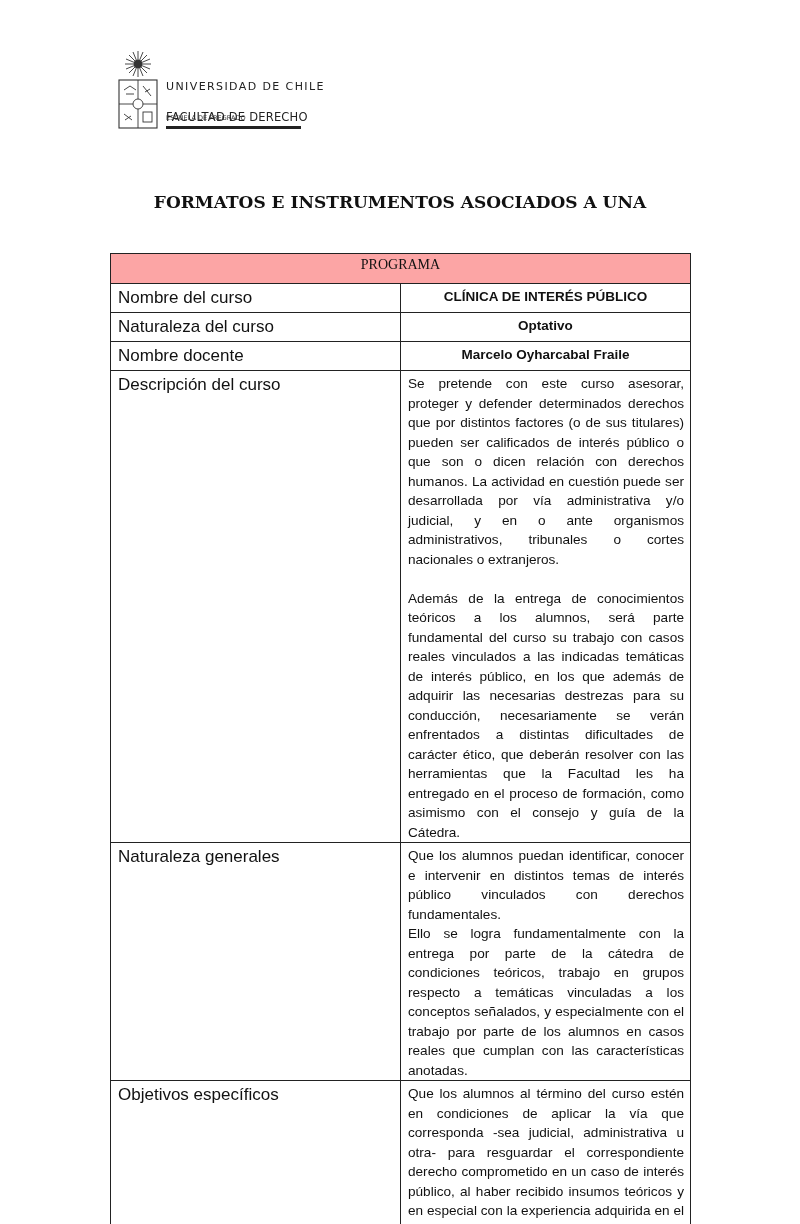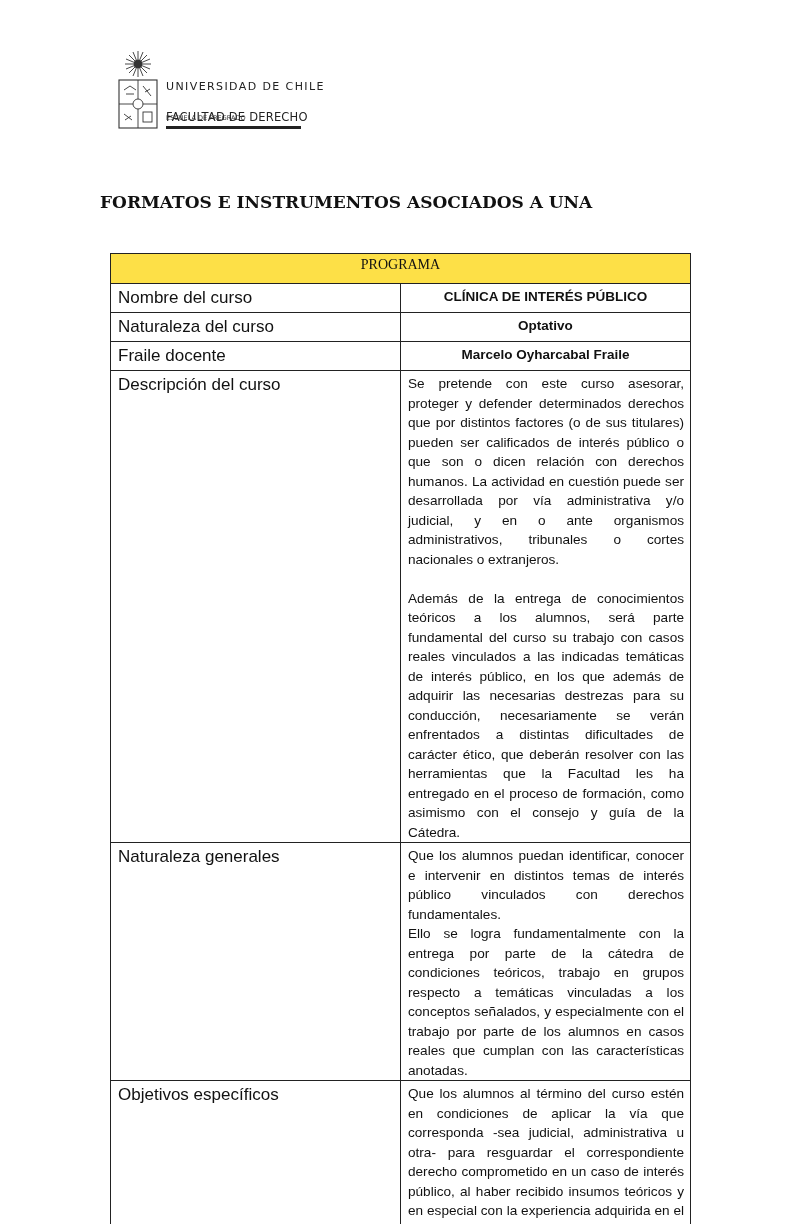--- a/index.html
+++ b/index.html
@@ -3,24 +3,24 @@
 <meta charset="utf-8">
 <style>
   html, body { margin: 0; padding: 0; background: #ffffff; }
   body { width: 800px; height: 1224px; position: relative; overflow: hidden; color: #111; }
   .logo { position: absolute; left: 116px; top: 50px; width: 190px; height: 82px; }
   .crest { position: absolute; left: 0; top: 0; width: 44px; height: 82px; }
   .uni-name { position: absolute; left: 50px; top: 30px; font-family: "DejaVu Sans", sans-serif; font-size: 11px; letter-spacing: 1.4px; color: #222; white-space: nowrap; }
   .fac-name { position: absolute; left: 50px; top: 48px; font-family: "DejaVu Sans", sans-serif; font-size: 11.5px; letter-spacing: 0.2px; color: #222; white-space: nowrap; margin-top: 12px; }
   .esc-name { position: absolute; left: 50px; top: 64px; font-family: "DejaVu Sans", sans-serif; font-size: 6.5px; color: #333; white-space: nowrap; }
   .logo-bar { position: absolute; left: 50px; top: 76px; width: 135px; height: 3px; background: #222; }
-  .doc-title { position: absolute; left: 100px; width: 600px; top: 192px; font-family: "DejaVu Serif", serif; font-weight: bold; font-size: 17px; line-height: 21px; color: #111; }
+  .doc-title { position: absolute; left: 100px; width: 600px; top: 192px; text-align: center; font-family: "DejaVu Serif", serif; font-weight: bold; font-size: 17px; line-height: 21px; color: #111; }
   table.prog { position: absolute; left: 110px; top: 253px; width: 581px; border-collapse: collapse; table-layout: fixed; }
   table.prog td { border: 1.5px solid #222; vertical-align: top; padding: 0; }
-  .hdr { background: #fde047; height: 29px; text-align: center; font-family: "Liberation Serif", serif; font-size: 14px; line-height: 22px; }
+  .hdr { background: #fca5a5; height: 29px; text-align: center; font-family: "Liberation Serif", serif; font-size: 14px; line-height: 22px; }
   .lbl { width: 159px; padding: 5px 0 0 7px !important; font-family: Liberation Sans, sans-serif; font-size: 17px; line-height: 18px; }
   .val-b { text-align: center; font-family: "Liberation Sans", sans-serif; font-weight: bold; font-size: 13.5px; line-height: 18px; padding-top: 4px !important; }
   .val { padding: 3px 6px 0 7px !important; font-family: "Liberation Sans", sans-serif; font-size: 13.6px; line-height: 19.5px; text-align: justify; }
   .val p { margin: 0; }
   .gap { height: 19.5px; }
   .r-sm { height: 29px; }
   .r-desc { height: 339px; }
   .r-og { height: 148px; }
   .r-oe { height: 139px; }
   .r-cont { height: 128px; overflow: hidden; }
@@ -67,21 +67,21 @@
   </tr>
   <tr class="r-sm">
     <td class="lbl">Nombre del curso</td>
     <td class="val-b">CLÍNICA DE INTERÉS PÚBLICO</td>
   </tr>
   <tr class="r-sm">
     <td class="lbl">Naturaleza del curso</td>
     <td class="val-b">Optativo</td>
   </tr>
   <tr class="r-sm">
-    <td class="lbl">Fraile docente</td>
+    <td class="lbl">Nombre docente</td>
     <td class="val-b">Marcelo Oyharcabal Fraile</td>
   </tr>
   <tr class="r-desc">
     <td class="lbl">Descripción del curso</td>
     <td class="val">
       <p>Se pretende con este curso asesorar, proteger y defender determinados derechos que por distintos factores (o de sus titulares) pueden ser calificados de interés público o que son o dicen relación con derechos humanos. La actividad en cuestión puede ser desarrollada por vía administrativa y/o judicial, y en o ante organismos administrativos, tribunales o cortes nacionales o extranjeros.</p>
       <div class="gap"></div>
       <p>Además de la entrega de conocimientos teóricos a los alumnos, será parte fundamental del curso su trabajo con casos reales vinculados a las indicadas temáticas de interés público, en los que además de adquirir las necesarias destrezas para su conducción, necesariamente se verán enfrentados a distintas dificultades de carácter ético, que deberán resolver con las herramientas que la Facultad les ha entregado en el proceso  de formación, como asimismo con el consejo y guía de la Cátedra.</p>
     </td>
   </tr>

